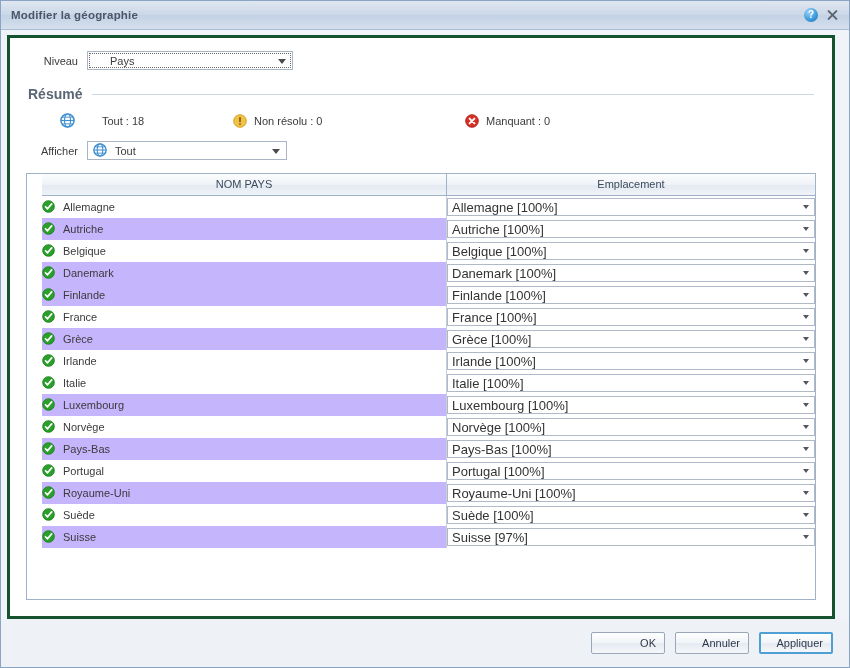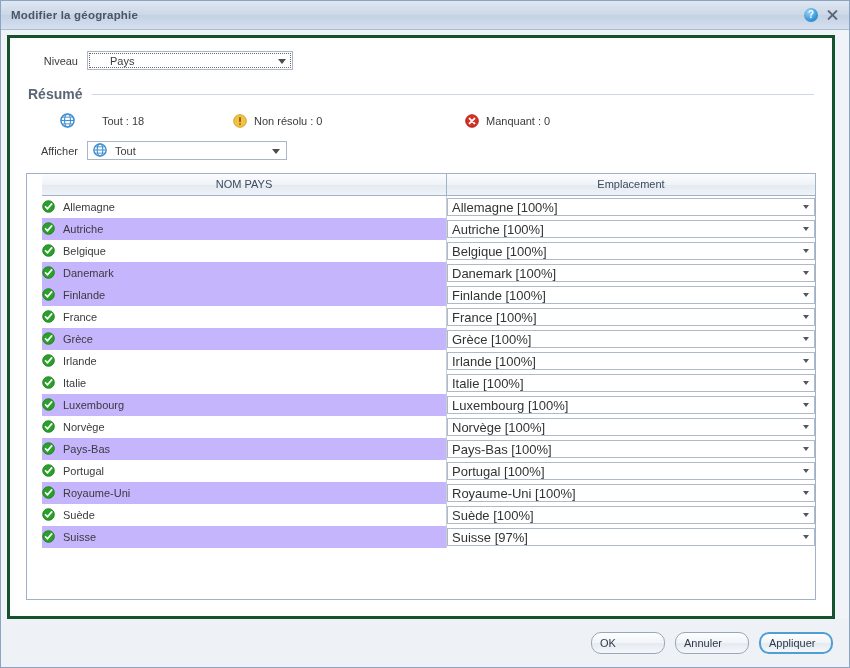--- a/index.html
+++ b/index.html
@@ -258,24 +258,24 @@
     padding-right: 16px;
     box-sizing: border-box;
     gap: 10px;
   }
   .btn {
     min-width: 74px;
     height: 22px;
     box-sizing: border-box;
     background: linear-gradient(to bottom, #fdfefe 0%, #f1f4f8 49%, #e5eaf1 51%, #f4f7fa 100%);
     border: 1px solid #9aa7b8;
-    border-radius: 10px;
+    border-radius: 2px;
     font-size: 11px;
     color: #2e3a48;
-    text-align: left;
+    text-align: right;
     line-height: 20px;
     cursor: pointer;
     padding: 0 8px;
   }
   .btn.primary {
     border: 2px solid #4f9fd4;
     line-height: 18px;
   }
 </style>
 </head>

